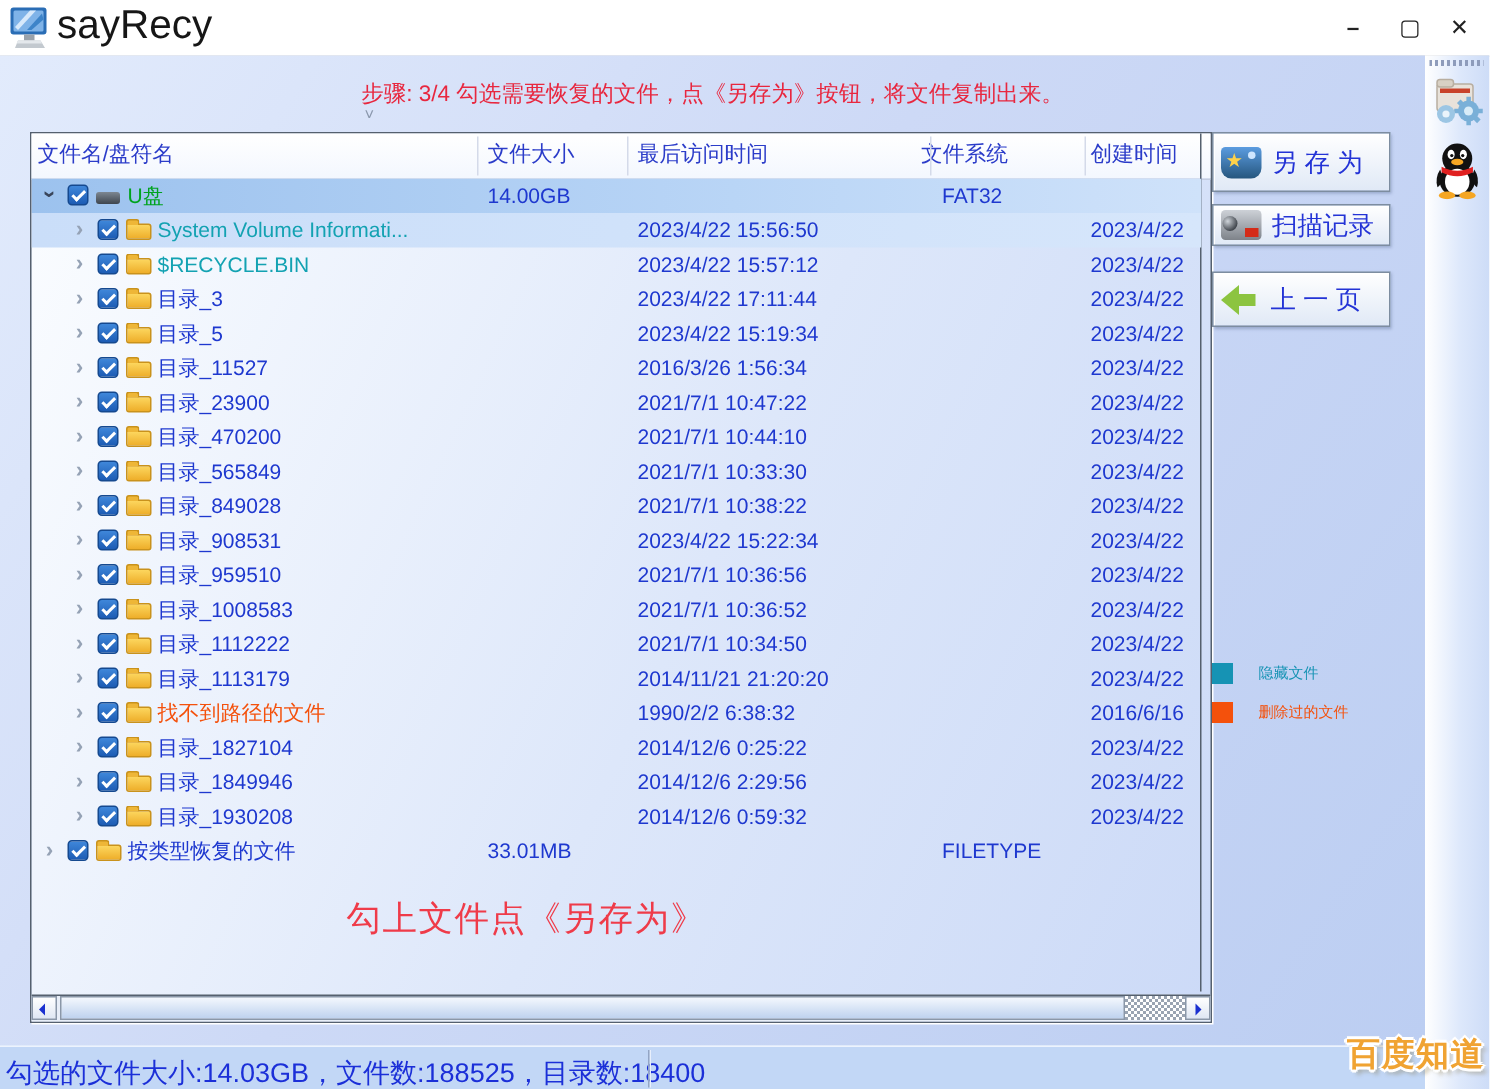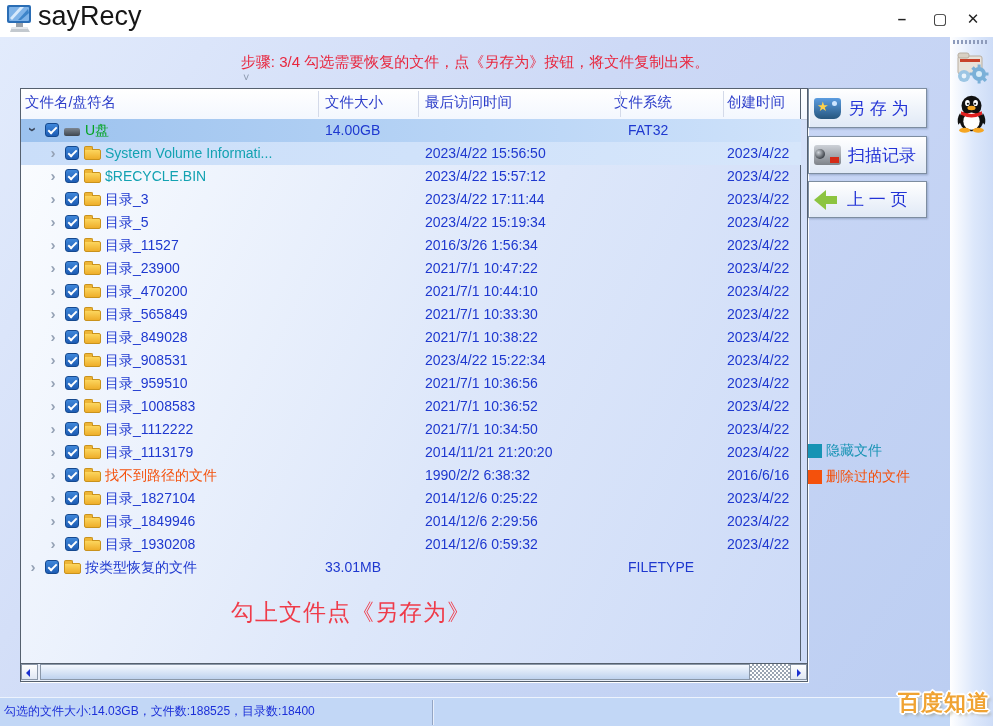--- a/index.html
+++ b/index.html
@@ -61,44 +61,44 @@
   .tri-r{position:absolute;left:6px;top:4px;width:0;height:0;border:4px solid transparent;border-left-color:#1a30d0;border-right:none;}
   .sb-thumb{position:absolute;left:19px;top:0;width:710px;height:16px;box-sizing:border-box;
           background:linear-gradient(#f4f8fe,#bed2ee);border:1px solid #8a97a8;}
   .sb-track{position:absolute;left:729px;top:0;width:40px;height:16px;
           background:repeating-conic-gradient(#9aa4b2 0 25%,#ffffff 0 50%) 0 0/4px 4px;}
 
   
   .btn{position:absolute;left:808px;width:119px;box-sizing:border-box;border:1px solid #7d8da0;
        background:linear-gradient(#ffffff,#e0e9f6);box-shadow:inset 1px 1px 0 #fff,1px 1px 2px rgba(60,80,120,.35);
        display:flex;align-items:center;gap:7px;padding:0 5px;font-size:17px;color:#2333d6;white-space:nowrap;}
-  .btn1{top:51px;height:40px}.btn2{top:99px;height:38px}.btn3{top:144px;height:37px}
+  .btn1{top:51px;height:40px}.btn2{top:99px;height:28px}.btn3{top:144px;height:37px}
   .ic-save{position:relative;width:27px;height:21px;border-radius:3px 3px 7px 7px;flex:0 0 27px;
        background:linear-gradient(#5b9ce0,#26567e);}
   .ic-save::after{content:"★";position:absolute;left:3px;top:1px;font-size:13px;color:#ffd24a;}
   .ic-save::before{content:"";position:absolute;right:4px;top:3px;width:5px;height:5px;border-radius:50%;background:#cfe6ff;}
   .ic-cam{position:relative;width:27px;height:20px;flex:0 0 27px;border-radius:3px;
        background:linear-gradient(#cdd1d7,#7e838a);}
   .ic-cam::before{content:"";position:absolute;left:1px;top:4px;width:10px;height:10px;border-radius:50%;
        background:radial-gradient(circle at 35% 35%,#cfd4da,#43484f 70%);}
   .ic-cam::after{content:"";position:absolute;right:2px;bottom:2px;width:9px;height:6px;background:#d42b18;}
   .ic-back{position:relative;width:26px;height:20px;flex:0 0 26px;}
   .ic-back::before{content:"";position:absolute;left:0;top:0;width:0;height:0;
        border:10px solid transparent;border-right:12px solid #8cc440;border-left:none;}
   .ic-back::after{content:"";position:absolute;left:12px;top:6px;width:11px;height:8px;background:#8cc440;}
 
   
-  .legend-item{position:absolute;left:808px;display:flex;align-items:center;gap:4px;font-size:14px;}
+  .legend-item{position:absolute;left:808px;display:flex;align-items:center;gap:17px;font-size:10px;}
   .lg1{top:405px;color:#1693b4}.lg2{top:431px;color:#f4510c}
   .lg-sq{width:14px;height:14px;}
   .lg1 .lg-sq{background:#1693b4}.lg2 .lg-sq{background:#f4510c}
 
   
   .statusbar{position:absolute;left:0;top:697px;width:950px;height:29px;background:#c2d7f6;border-top:1px solid #edf3fd;}
-  .status-text{position:absolute;left:4px;top:5px;font-size:12px;color:#1b2fd8;white-space:nowrap;}
+  .status-text{position:absolute;left:4px;top:5px;font-size:18px;color:#1b2fd8;white-space:nowrap;}
   .status-sep{position:absolute;left:432px;top:2px;width:1px;height:25px;background:#93a5c4;box-shadow:1px 0 0 #e8effb;}
 
   
   .edge{position:absolute;left:950px;top:37px;width:43px;height:689px;
         background:linear-gradient(90deg,#ffffff 0%,#dde8fb 55%,#cddcf7 100%);}
   .edge-handle{position:absolute;left:3px;top:3px;width:36px;height:4px;
         background:repeating-linear-gradient(90deg,#8e9cbb 0 2px,transparent 2px 4px);}
   .edge-icon{position:absolute;left:4px;width:35px;height:40px;}
   .e1{top:11px}.e2{top:56px}
 

